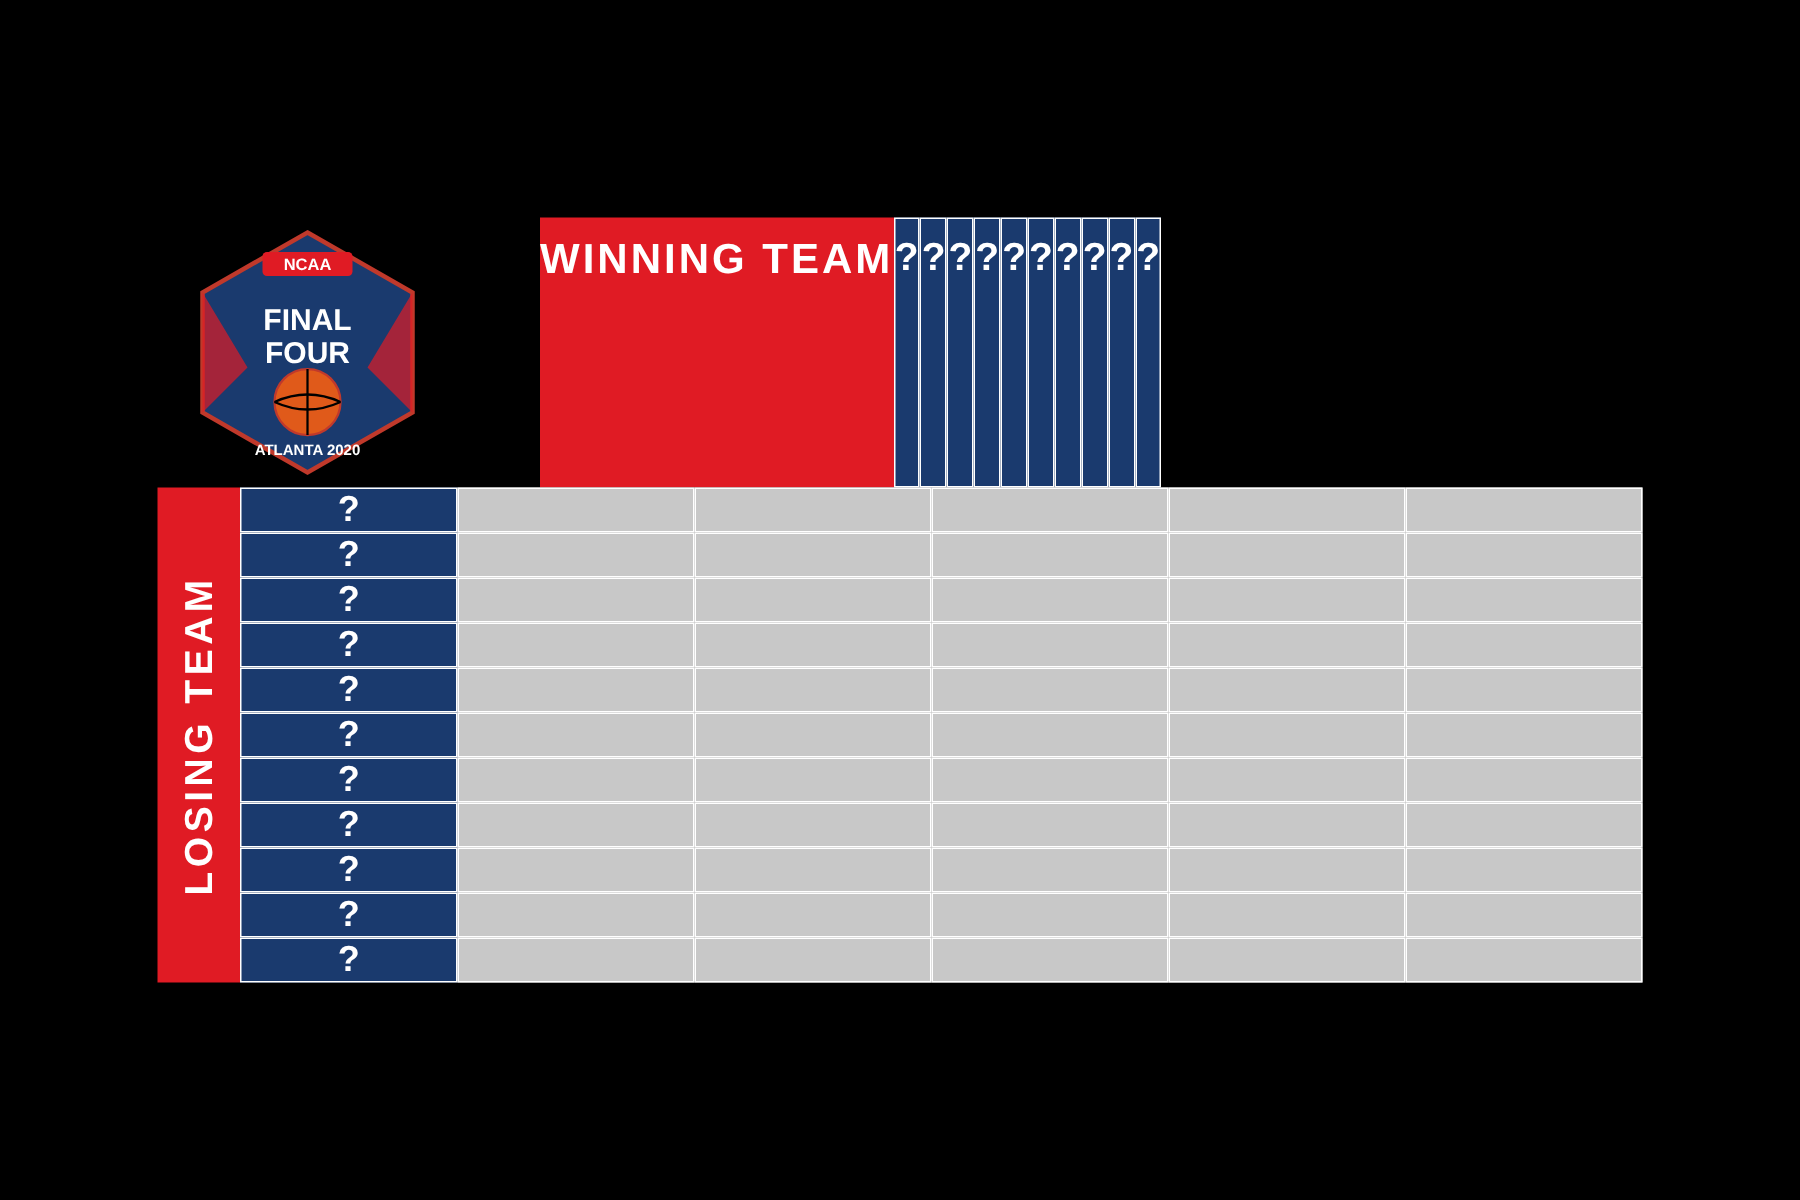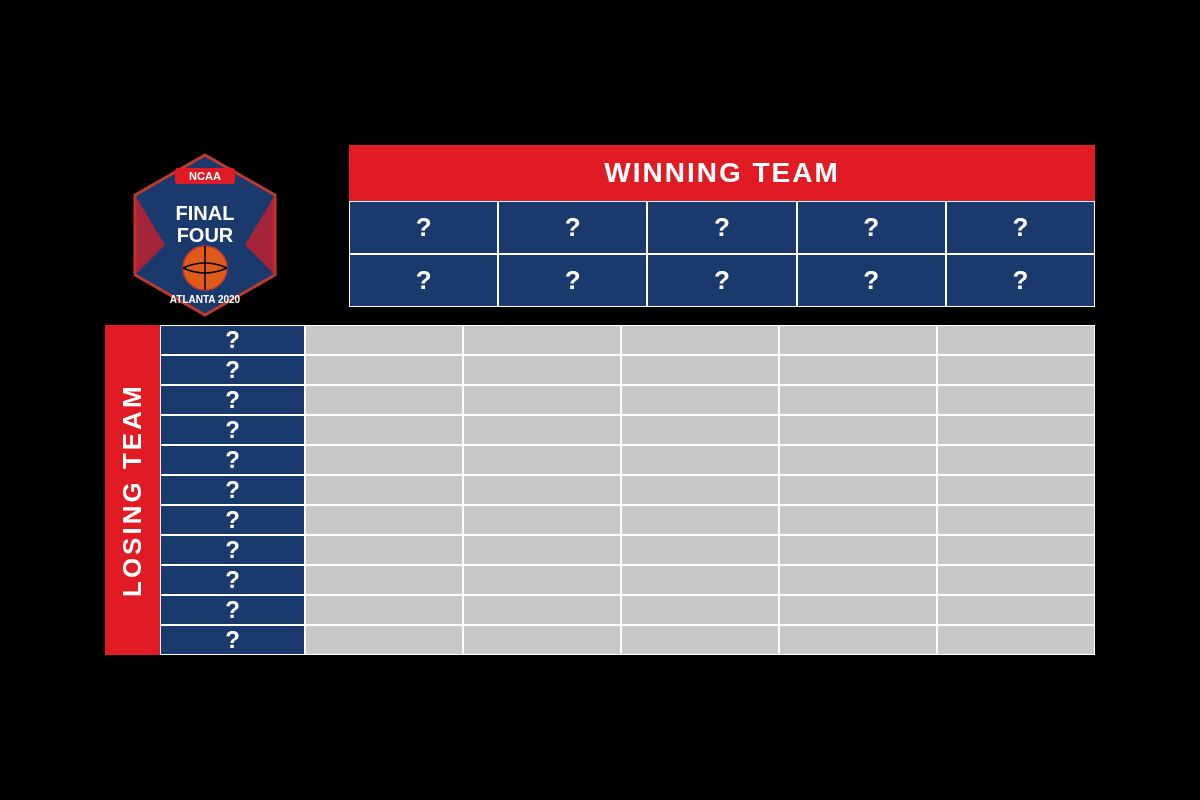--- a/index.html
+++ b/index.html
@@ -37,21 +37,22 @@
       display: flex;
       flex-direction: column;
       align-items: center;
       justify-content: center;
       color: white;
       text-align: center;
     }
     .right-section {
       flex: 1;
       display: flex;
-      flex-direction: column;
+      flex-direction: row;
+      margin-left: 11px;
     }
     .winning-team-header {
       background: #e01b24;
       color: white;
       font-size: 28px;
       font-weight: 900;
       text-align: center;
       padding: 12px 0;
       letter-spacing: 2px;
       text-transform: uppercase;

